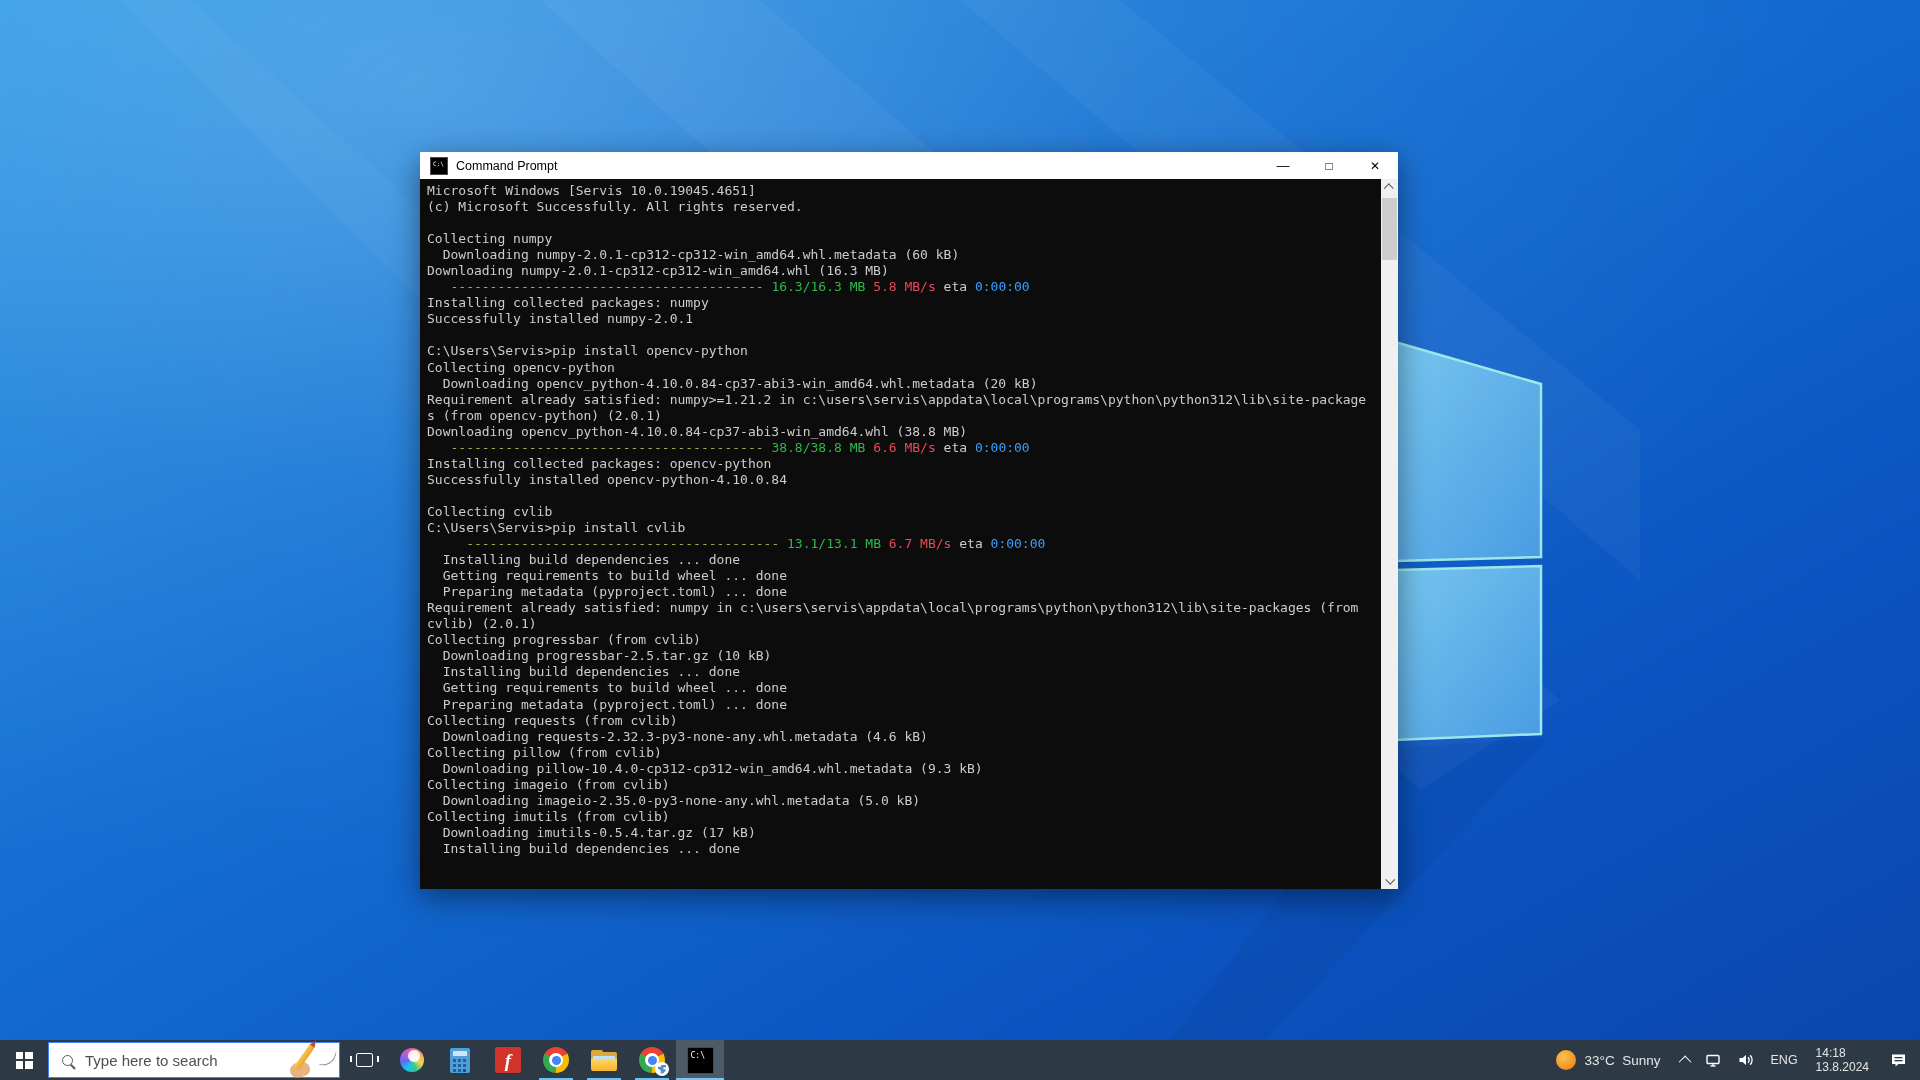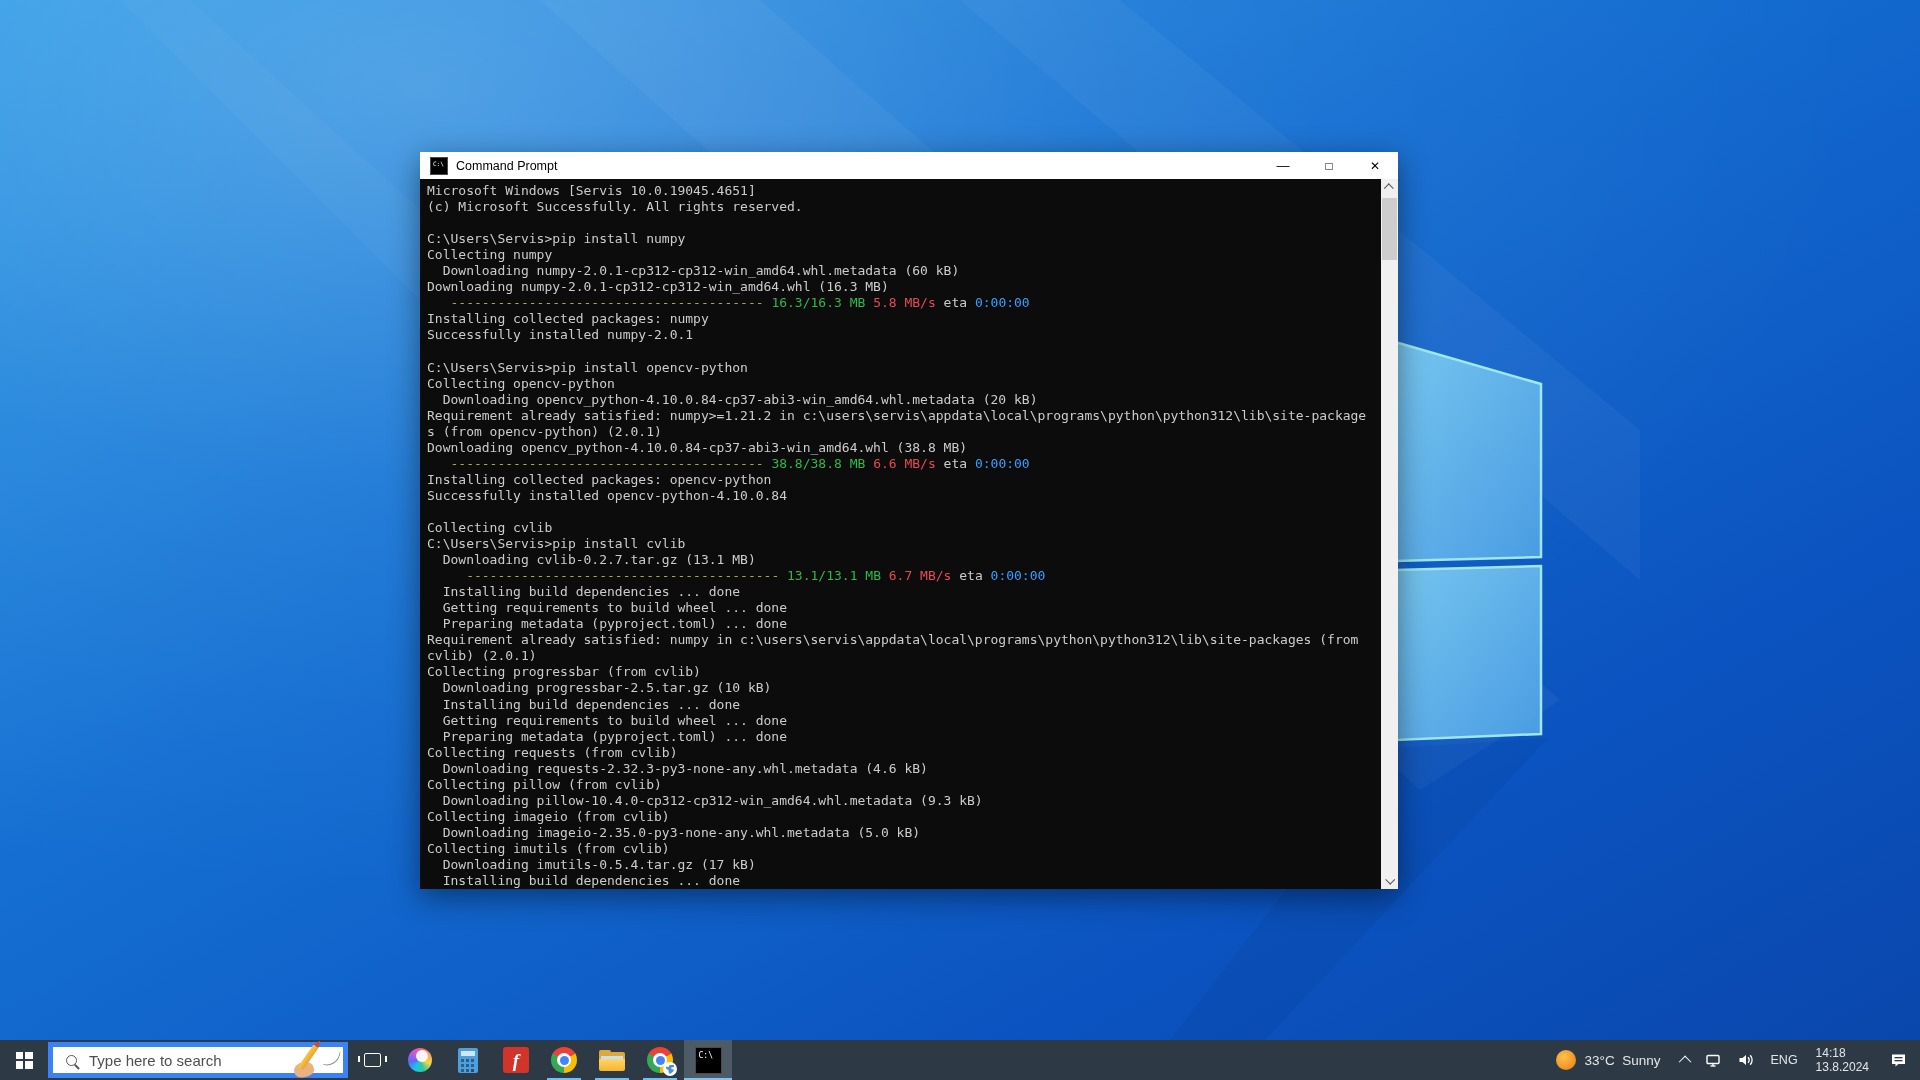--- a/index.html
+++ b/index.html
@@ -70,21 +70,21 @@
   .tb-btn.running::after{
     content:"";position:absolute;left:7px;right:7px;bottom:0;height:2px;background:var(--accent,#6cc1f5);
   }
   .tb-btn.active{background:#4d5b66;}
   .tb-btn.active::after{left:0;right:0;background:#7cc5f2;}
 
   .win-logo{width:17px;height:17px;display:grid;grid-template-columns:1fr 1fr;grid-template-rows:1fr 1fr;gap:2px;}
   .win-logo i{background:#fff;}
 
   .search-box{
-    width:290px;margin:2px 0;background:#fff;border:5px solid #3b82f6;
+    width:290px;margin:2px 0;background:#fff;border:1px solid #3b82f6;
     display:flex;align-items:center;position:relative;
   }
   .mag{width:9px;height:9px;border:1.6px solid #55595e;border-radius:50%;position:relative;margin:0 10px 0 13px;flex:none;}
   .mag::after{content:"";position:absolute;width:1.8px;height:6px;background:#55595e;left:9px;top:8px;transform:rotate(-45deg);}
   .search-box input{
     border:none;outline:none;flex:1;min-width:0;font-size:15px;color:#333;background:transparent;
     font-family:"Liberation Sans",sans-serif;
   }
   .search-box input::placeholder{color:#4f4f4f;opacity:1;}
   .doodle{width:56px;height:36px;position:relative;flex:none;}
@@ -181,41 +181,39 @@
     <div class="controls">
       <div class="ctrl min">—</div>
       <div class="ctrl max">□</div>
       <div class="ctrl close">✕</div>
     </div>
   </div>
   <div class="terminal">
       <div class="tline"><span class="c-d">Microsoft Windows [Servis 10.0.19045.4651]</span></div>
       <div class="tline"><span class="c-d">(c) Microsoft Successfully. All rights reserved.</span></div>
       <div class="tline"><span class="c-d"></span></div>
-      <div class="tline"><span class="c-d">C:\Users\Servis&gt;pip install numpy</span></div>
       <div class="tline"><span class="c-d">Collecting numpy</span></div>
       <div class="tline"><span class="c-d">  Downloading numpy-2.0.1-cp312-cp312-win_amd64.whl.metadata (60 kB)</span></div>
       <div class="tline"><span class="c-d">Downloading numpy-2.0.1-cp312-cp312-win_amd64.whl (16.3 MB)</span></div>
       <div class="tline"><span class="c-d">   </span><span class="c-y">----------------------------------------</span><span class="c-d"> </span><span class="c-g">16.3/16.3 MB</span><span class="c-d"> </span><span class="c-r">5.8 MB/s</span><span class="c-d"> eta </span><span class="c-b">0:00:00</span></div>
       <div class="tline"><span class="c-d">Installing collected packages: numpy</span></div>
       <div class="tline"><span class="c-d">Successfully installed numpy-2.0.1</span></div>
       <div class="tline"><span class="c-d"></span></div>
       <div class="tline"><span class="c-d">C:\Users\Servis&gt;pip install opencv-python</span></div>
       <div class="tline"><span class="c-d">Collecting opencv-python</span></div>
       <div class="tline"><span class="c-d">  Downloading opencv_python-4.10.0.84-cp37-abi3-win_amd64.whl.metadata (20 kB)</span></div>
       <div class="tline"><span class="c-d">Requirement already satisfied: numpy&gt;=1.21.2 in c:\users\servis\appdata\local\programs\python\python312\lib\site-package</span></div>
       <div class="tline"><span class="c-d">s (from opencv-python) (2.0.1)</span></div>
       <div class="tline"><span class="c-d">Downloading opencv_python-4.10.0.84-cp37-abi3-win_amd64.whl (38.8 MB)</span></div>
       <div class="tline"><span class="c-d">   </span><span class="c-y">----------------------------------------</span><span class="c-d"> </span><span class="c-g">38.8/38.8 MB</span><span class="c-d"> </span><span class="c-r">6.6 MB/s</span><span class="c-d"> eta </span><span class="c-b">0:00:00</span></div>
       <div class="tline"><span class="c-d">Installing collected packages: opencv-python</span></div>
       <div class="tline"><span class="c-d">Successfully installed opencv-python-4.10.0.84</span></div>
       <div class="tline"><span class="c-d"></span></div>
       <div class="tline"><span class="c-d">Collecting cvlib</span></div>
       <div class="tline"><span class="c-d">C:\Users\Servis&gt;pip install cvlib</span></div>
-      <div class="tline"><span class="c-d">  Downloading cvlib-0.2.7.tar.gz (13.1 MB)</span></div>
       <div class="tline"><span class="c-d">     </span><span class="c-y">----------------------------------------</span><span class="c-d"> </span><span class="c-g">13.1/13.1 MB</span><span class="c-d"> </span><span class="c-r">6.7 MB/s</span><span class="c-d"> eta </span><span class="c-b">0:00:00</span></div>
       <div class="tline"><span class="c-d">  Installing build dependencies ... done</span></div>
       <div class="tline"><span class="c-d">  Getting requirements to build wheel ... done</span></div>
       <div class="tline"><span class="c-d">  Preparing metadata (pyproject.toml) ... done</span></div>
       <div class="tline"><span class="c-d">Requirement already satisfied: numpy in c:\users\servis\appdata\local\programs\python\python312\lib\site-packages (from</span></div>
       <div class="tline"><span class="c-d">cvlib) (2.0.1)</span></div>
       <div class="tline"><span class="c-d">Collecting progressbar (from cvlib)</span></div>
       <div class="tline"><span class="c-d">  Downloading progressbar-2.5.tar.gz (10 kB)</span></div>
       <div class="tline"><span class="c-d">  Installing build dependencies ... done</span></div>
       <div class="tline"><span class="c-d">  Getting requirements to build wheel ... done</span></div>

